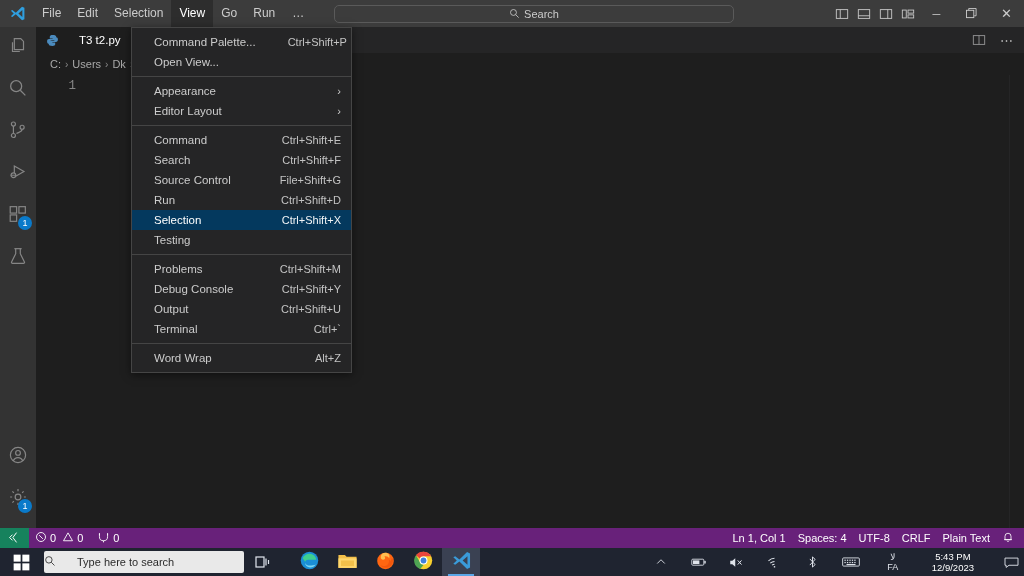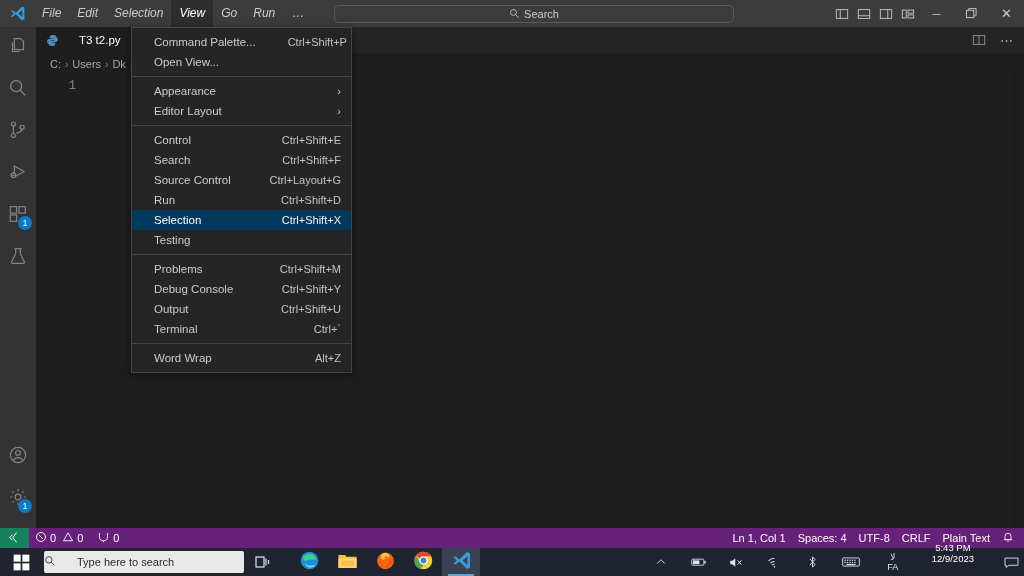--- a/index.html
+++ b/index.html
@@ -14,21 +14,21 @@
 
   
   .titlebar {
     position: absolute; left: 0; top: 0; width: 1024px; height: 27px;
     background: #3c3c3c;
     display: flex; align-items: center;
     font-size: 12px; color: #cccccc;
     z-index: 40;
   }
   .vscode-logo { width: 34px; height: 27px; display: flex; align-items: center; justify-content: center; }
-  .menubar { display: flex; align-items: center; height: 27px; font-style: italic; }
+  .menubar { display: flex; align-items: center; height: 27px; }
   .menu-title {
     padding: 0 8px; height: 27px; line-height: 27px;
     font-size: 12px; color: #cccccc; cursor: default; white-space: nowrap;
   }
   .menu-title.active { background: #2d2d2d; color: #ffffff; }
   .menu-title.dots { letter-spacing: 1px; padding: 0 9px; }
 
   .nav-arrows { display: flex; align-items: center; margin-left: 55px; gap: 16px; }
   .nav-arrow { font-size: 15px; color: #cccccc; line-height: 1; }
   .nav-arrow.dim { color: #6b6b6b; }
@@ -154,21 +154,21 @@
     content: ''; position: absolute; left: 6px; right: 6px; bottom: 0; height: 2px; background: #5aa7e8;
   }
   .tray { position: absolute; right: 0; top: 0; height: 28px; display: flex; align-items: center; gap: 16px; }
   .tray-icon { width: 22px; height: 28px; display: flex; align-items: center; justify-content: center; color: #dfe3ea; }
   .tray-lang {
     width: 30px; height: 28px; display: flex; flex-direction: column;
     align-items: center; justify-content: center; color: #dfe3ea;
     font-size: 8px; line-height: 10px;
   }
   .tray-clock {
-    height: 28px; display: flex; flex-direction: column; align-items: center; justify-content: flex-end;
+    height: 28px; display: flex; flex-direction: column; align-items: center; justify-content: center;
     color: #ffffff; font-size: 9.5px; line-height: 11px; padding: 12px 8px; text-align: center;
   }
   .tray-notif { width: 26px; height: 28px; display: flex; align-items: center; justify-content: center; }
 </style>
 </head>
 <body>
 
 <div class="app">
 
   <div class="titlebar">
@@ -371,30 +371,30 @@
       <span class="mi-label">Appearance</span>
       <span class="mi-sub">›</span>
     </div>
     <div class="mi">
       <span class="mi-label">Editor Layout</span>
       <span class="mi-sub">›</span>
     </div>
     <div class="mi-sep"></div>
 
     <div class="mi">
-      <span class="mi-label">Control</span>
+      <span class="mi-label">Command</span>
       <span class="mi-key">Ctrl+Shift+E</span>
     </div>
     <div class="mi">
       <span class="mi-label">Search</span>
       <span class="mi-key">Ctrl+Shift+F</span>
     </div>
     <div class="mi">
       <span class="mi-label">Source Control</span>
-      <span class="mi-key">Ctrl+Layout+G</span>
+      <span class="mi-key">File+Shift+G</span>
     </div>
     <div class="mi">
       <span class="mi-label">Run</span>
       <span class="mi-key">Ctrl+Shift+D</span>
     </div>
     <div class="mi selected">
       <span class="mi-label">Selection</span>
       <span class="mi-key">Ctrl+Shift+X</span>
     </div>
     <div class="mi">

